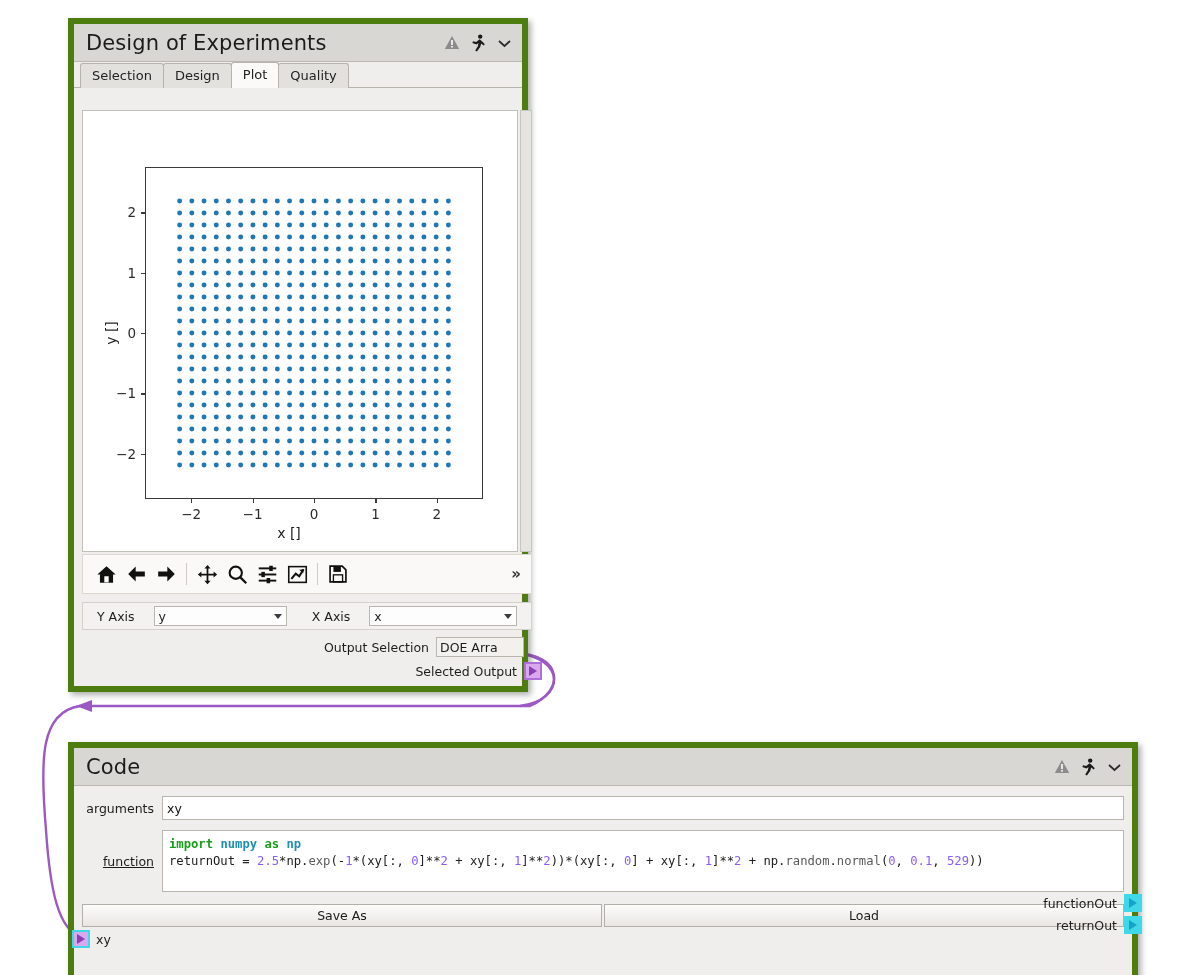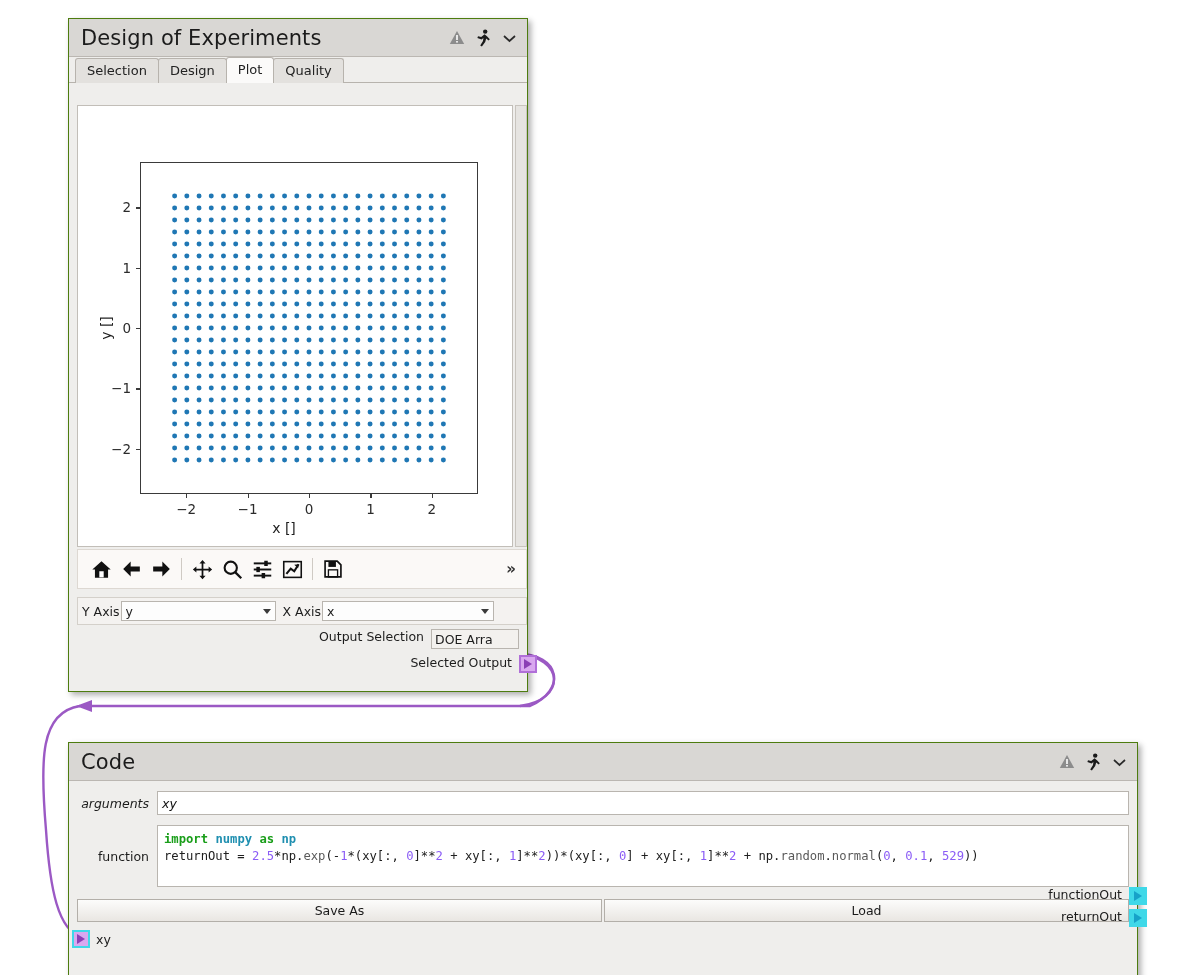--- a/index.html
+++ b/index.html
@@ -8,21 +8,21 @@
     background: #ffffff;
     font-family: "DejaVu Sans", sans-serif;
     overflow: hidden;
   }
   .canvas { position: relative; width: 1200px; height: 975px; }
 
   
   .node {
     position: absolute;
     background: #efeeec;
-    border: 1px solid #4d7c0f;
+    border: 6px solid #4d7c0f;
     box-shadow: 3px 3px 6px rgba(0,0,0,0.32);
     box-sizing: border-box;
   }
   .node-header {
     height: 38px;
     background: #d9d7d4;
     border-bottom: 1px solid #bbb7b2;
     display: flex; align-items: center;
     padding: 0 10px 0 12px;
     box-sizing: border-box;
@@ -142,22 +142,22 @@
 
   
   .axisrow {
     position: absolute;
     left: 8px; top: 578px;
     width: 450px; height: 28px;
     background: #f4f2f0;
     border: 1px solid #d4d0ca;
     box-sizing: border-box;
     display: flex; align-items: center;
-    padding: 0 4px;
-    gap: 1px;
+    padding: 0 14px;
+    gap: 19px;
   }
   .axis-lbl { font-size: 12.5px; color: #1c1c1c; white-space: nowrap; }
   .combo {
     background: #fdfdfd;
     border: 1px solid #b9b5af;
     height: 20px;
     display: flex; align-items: center;
     font-size: 12.5px; color: #1c1c1c;
     padding: 0 4px;
     box-sizing: border-box;
@@ -172,21 +172,21 @@
     margin-left: 5px;
   }
 
   
   .outsec {
     position: absolute;
     left: 8px; top: 610px;
     width: 450px;
   }
   .outrow {
-    display: flex; align-items: flex-start; justify-content: flex-end;
+    display: flex; align-items: center; justify-content: flex-end;
     height: 22px;
     gap: 7px;
     padding-right: 0px;
   }
   .out-lbl { font-size: 12.5px; color: #1c1c1c; white-space: nowrap; }
   .combo-sm {
     background: #f3f1ee;
     border: 1px solid #b9b5af;
     height: 20px; width: 88px;
     display: flex; align-items: center;
@@ -1004,27 +1004,27 @@
           </svg>
         </span>
         <span>
           <svg class="ico-chev" viewBox="0 0 15 10">
               <polyline points="2,3 7.5,8 13,3" fill="none" stroke="#2a2a2a" stroke-width="1.7"></polyline>
             </svg>
         </span>
       </div>
     </div>
 
-    <div class="crow" style="margin-top:10px;font-style:italic;">
+    <div class="crow" style="margin-top:10px;">
       <div class="crow-lbl">arguments</div>
       <div class="text-input">xy</div>
     </div>
 
     <div class="crow" style="margin-top:10px; align-items:stretch;">
-      <div class="crow-lbl" style="display:flex; align-items:center; justify-content:flex-end;">function</div>
+      <div class="crow-lbl" style="display:flex; align-items:center; justify-content:flex-end;text-decoration:underline;">function</div>
       <div class="code-box" id="codeBox"><span class="kw">import</span> <span class="mod">numpy</span> <span class="kw">as</span> <span class="mod">np</span>
 returnOut = <span class="num">2.5</span>*np.<span class="attr">exp</span>(-<span class="num">1</span>*(xy[:, <span class="num">0</span>]**<span class="num">2</span> + xy[:, <span class="num">1</span>]**<span class="num">2</span>))*(xy[:, <span class="num">0</span>] + xy[:, <span class="num">1</span>]**<span class="num">2</span> + np.<span class="attr">random</span>.<span class="attr">normal</span>(<span class="num">0</span>, <span class="num">0.1</span>, <span class="num">529</span>))</div>
     </div>
 
     <div class="btnrow" style="margin-top:12px;">
       <div class="btn">Save As</div>
       <div class="btn">Load</div>
     </div>
 
     <div class="outsec" style="left:auto; right:-10px; top:144px; width:auto;">

